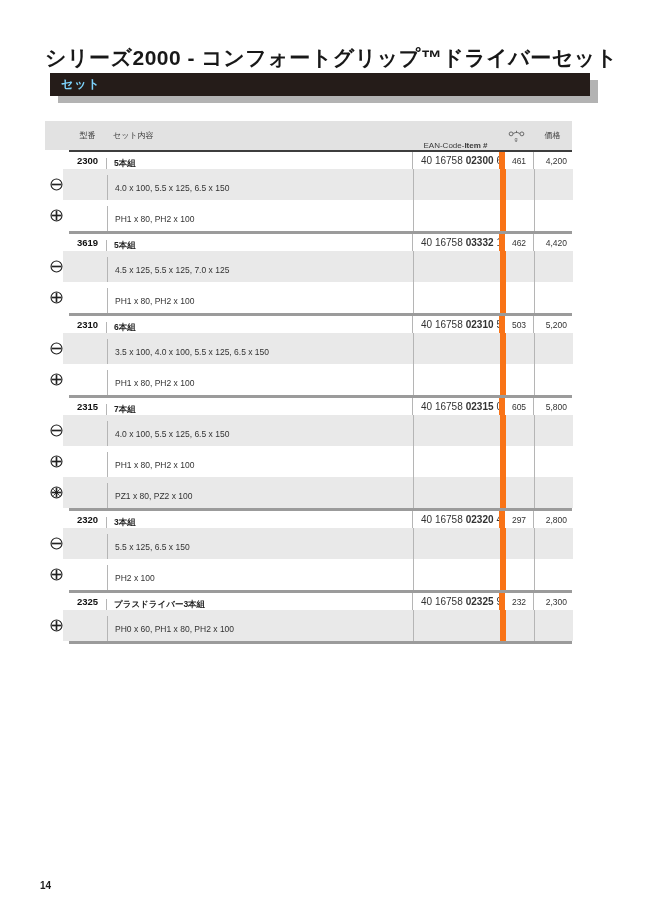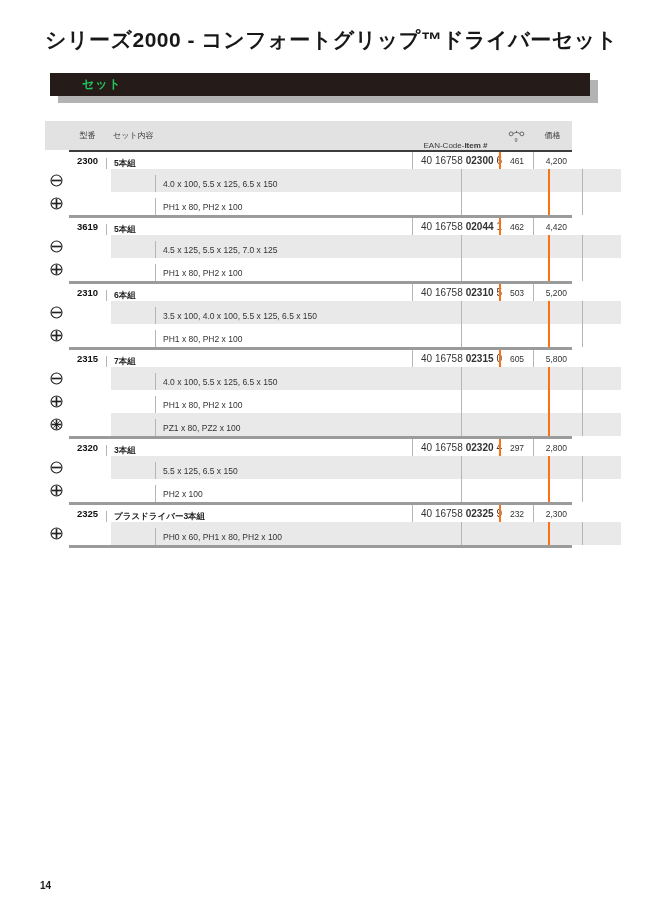--- a/index.html
+++ b/index.html
@@ -2,54 +2,54 @@
 <html><head>
 <meta charset="utf-8">
 <style>
   html,body{margin:0;padding:0;}
   body{
     width:650px;height:919px;background:#ffffff;position:relative;
     font-family:"Liberation Sans","DejaVu Sans",sans-serif;
     -webkit-font-smoothing:antialiased;
   }
   .page-title{
-    position:absolute;left:45px;top:26px;
+    position:absolute;left:45px;top:44px;
     font-size:21px;font-weight:bold;color:#181818;
     letter-spacing:.5px;white-space:nowrap;
   }
   .section-bar{
     position:absolute;left:50px;top:73px;width:540px;height:23px;
     background:#251c19;box-shadow:8px 7px 0 #b3b3b3;
-    color:#22c55e;font-size:12px;font-weight:bold;line-height:23px;
-    padding-left:32px;box-sizing:border-box;letter-spacing:1px;
+    color:#7dd3fc;font-size:12px;font-weight:bold;line-height:23px;
+    padding-left:11px;box-sizing:border-box;letter-spacing:1px;
   }
   .catalog{position:absolute;left:45px;top:121px;width:527px;}
   .thead{display:flex;height:29px;background:#e2e2e2;align-items:center;font-size:8px;color:#3a3a3a;}
   .thead .hcell{box-sizing:border-box;display:flex;align-items:center;height:100%;}
   .h-gutter{width:24px;}
   .h-model{width:37px;justify-content:center;}
   .h-content{width:306px;padding-left:7px;}
   .h-ean{width:87px;justify-content:center;white-space:nowrap;margin-top:20px;}
   .h-weight{width:34px;flex-direction:column;justify-content:center;line-height:1;}
   .h-price{width:39px;justify-content:center;}
   .g-label{font-size:5.5px;color:#555;margin-top:-1px;}
   .header-underline{height:2px;background:#3d3d3d;margin-left:24px;}
 
   .row{display:flex;}
   .row.main{height:17px;}
-  .row.sub{height:23px;gap:48px;}
+  .row.sub{height:31px;}
   .gutter{width:24px;display:flex;align-items:center;padding-left:5px;box-sizing:border-box;}
   .rowbody{flex:1;display:flex;}
   .shade .rowbody{background:#e9e9e9;}
   .cell{box-sizing:border-box;display:flex;align-items:center;font-size:8.5px;color:#333;}
   .cell.model{width:37px;justify-content:center;font-weight:bold;font-size:9.5px;color:#101010;margin-left:7px;}
   .cell.content{width:306px;border-left:1px solid #b5b5b5;padding-left:7px;margin-top:6px;}
   .main .cell.content{font-weight:bold;color:#1d1d1d;}
   .cell.ean{width:87px;border-left:1px solid #b5b5b5;padding-left:8px;font-size:10px;gap:3px;white-space:nowrap;}
-  .cell.weight{width:34px;border-left:2px solid #f97316;justify-content:center;}
+  .cell.weight{width:34px;border-left:6px solid #f97316;justify-content:center;}
   .cell.price{width:39px;border-left:1px solid #b5b5b5;justify-content:flex-end;padding-right:5px;}
   .gsep{height:3px;background:#9b9b9b;margin-left:24px;}
   .page-number{position:absolute;left:40px;top:880px;font-size:10px;font-weight:bold;color:#1c1c1c;}
   svg{display:block;}
 </style>
 </head>
 <body>
 
 <div class="page-title">シリーズ2000 - コンフォートグリップ™ドライバーセット</div>
 
@@ -130,21 +130,21 @@
   </div>
 
   <div class="group">
     <div class="row main">
       <div class="gutter"></div>
       <div class="rowbody">
         <div class="cell model">3619</div>
         <div class="cell content">5本組</div>
         <div class="cell ean">
             <span>40 16758</span>
-            <b>02044</b>
+            <b>03332</b>
             <span>1</span>
           </div>
         <div class="cell weight">462</div>
         <div class="cell price">4,420</div>
       </div>
     </div>
     <div class="row sub shade">
       <div class="gutter">
         <svg width="13" height="13" viewBox="0 0 14 14">
             <circle cx="7" cy="7" r="5.9" fill="none" stroke="#222" stroke-width="1.2"></circle>

